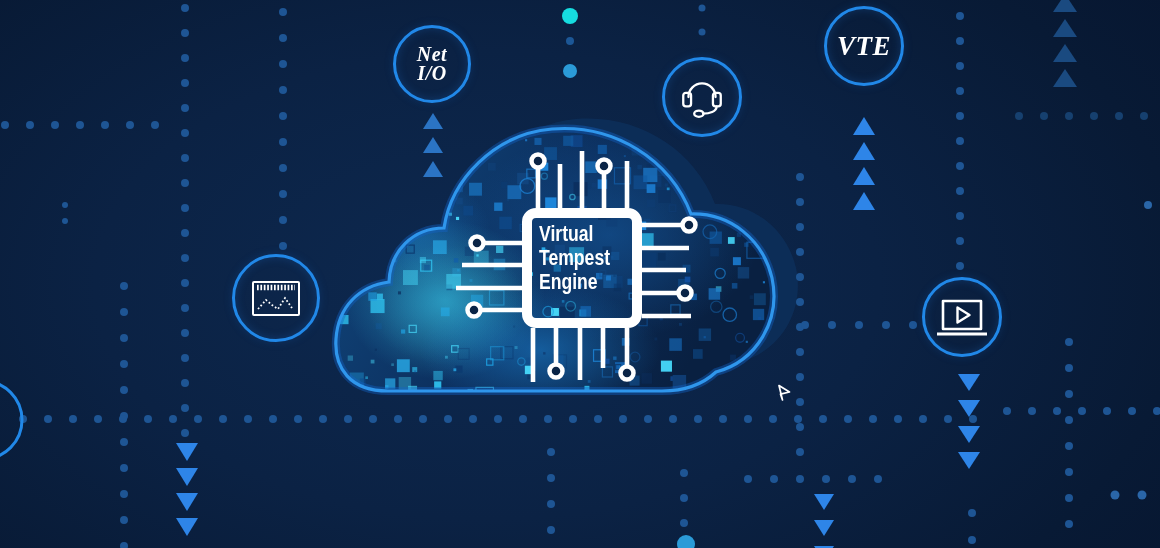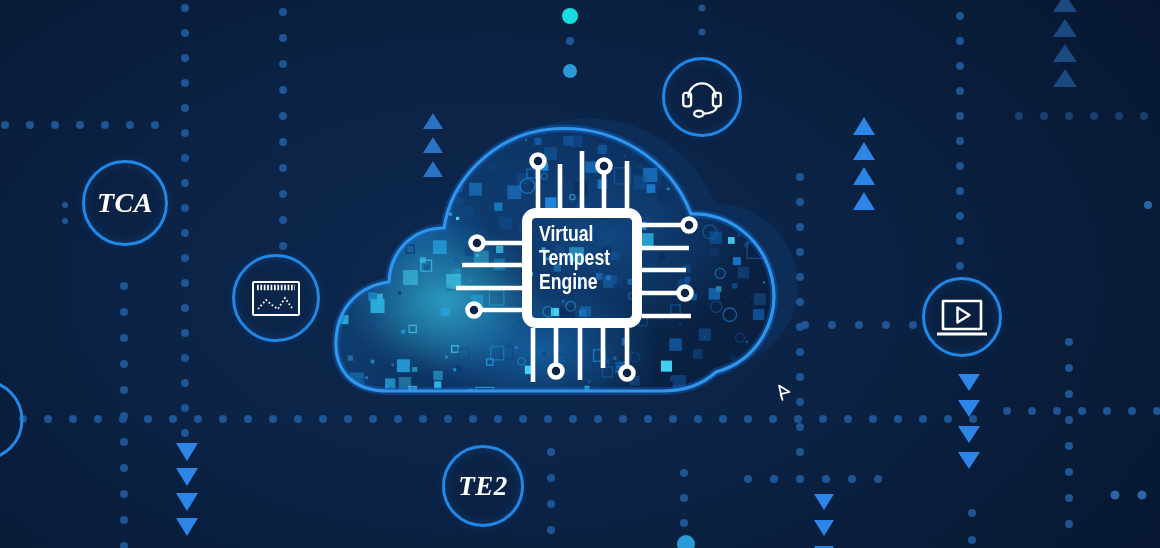--- a/index.html
+++ b/index.html
@@ -592,25 +592,26 @@
         <text class="chip-label" x="0" y="265">Tempest</text>
         <text class="chip-label" x="0" y="289">Engine</text>
       </g>
     </g>
 
     <g id="cursor" transform="translate(779,392)">
       <path d="M 0 -6.5 L 10.5 0 L 1.5 2.2 L 3.5 8 Z" fill="none" stroke="#ffffff" stroke-width="1.7" stroke-linejoin="round"></path>
     </g>
   </svg>
 
-  <div class="badge" id="badge-tca">
-    <span>TCA</span>
+  <div class="badge" id="badge-net-io">
+    <span>Net</span>
+    <span>I/O</span>
   </div>
-  <div class="badge" id="badge-te2">
-    <span>TE2</span>
+  <div class="badge" id="badge-vte">
+    <span>VTE</span>
   </div>
 
   <div class="icircle" id="circle-headset">
     <svg width="50" height="48" viewBox="-24 -14 48 44" fill="none" stroke="#ffffff" stroke-width="2.2" stroke-linecap="round">
       <path d="M -13 8 A 13 13 0 0 1 13 8"></path>
       <rect x="-18" y="4" width="7.5" height="13" rx="2.5"></rect>
       <rect x="10.5" y="4" width="7.5" height="13" rx="2.5"></rect>
       <path d="M 14 17 C 14 22 7 24 1 24"></path>
       <ellipse cx="-3" cy="24" rx="4.5" ry="3"></ellipse>
     </svg>

